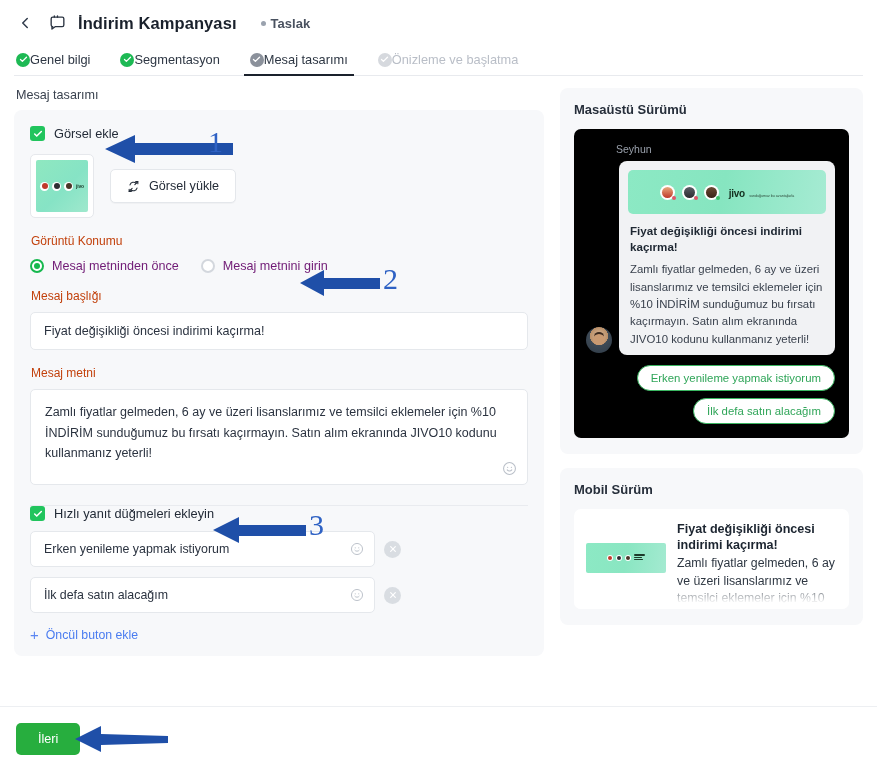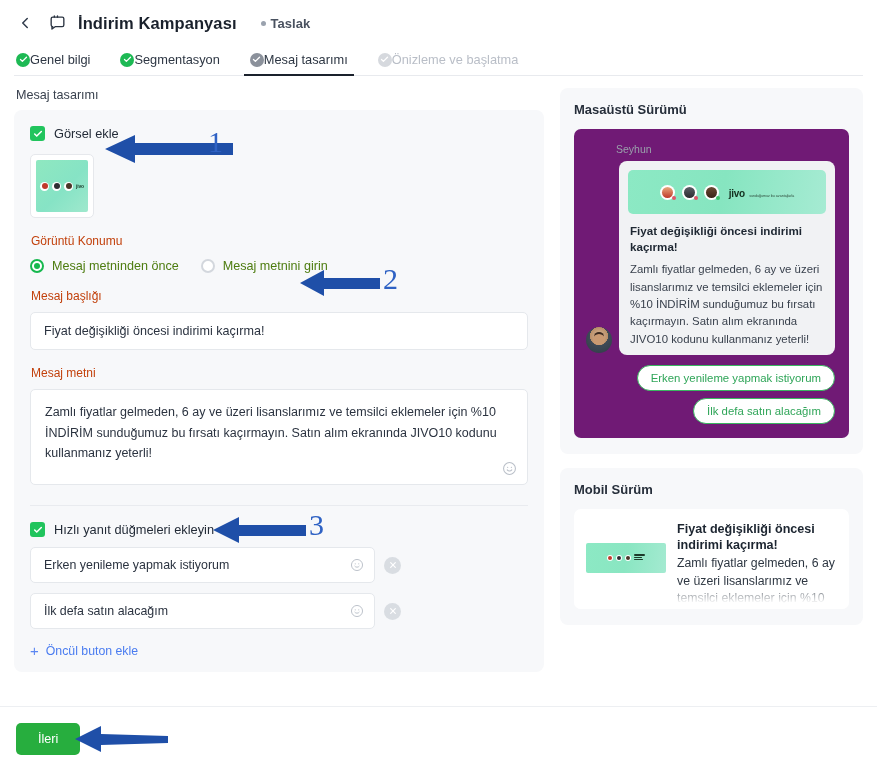--- a/index.html
+++ b/index.html
@@ -94,41 +94,41 @@
   .radio-row { display:flex; align-items:center; gap:10px; margin-top:11px; }
   .radio-opt { display:flex; align-items:center; gap:8px; cursor:pointer; }
   .radio-opt + .radio-opt { margin-left: 12px; }
   .radio {
     width:14px; height:14px; border-radius:50%; flex:0 0 auto;
     border:2px solid #d3d7dd; background:#fff;
     display:flex; align-items:center; justify-content:center;
   }
   .radio.on { border-color:#16b84e; }
   .radio.on::after { content:""; width:6px; height:6px; border-radius:50%; background:#16b84e; }
-  .radio-label { font-size:12.6px; color:#4d7c0f; }
+  .radio-label { font-size:12.6px; color:#701a75; }
 
   
   .text-input {
     width:100%; background:#fff; border:1px solid #e5e8ec; border-radius:5px;
     padding: 11px 13px; font-size:12.6px; color:#2b3340;
     font-family: inherit; outline:none;
   }
   .textarea-wrap { position:relative; }
   .textarea {
     width:100%; height:96px; background:#fff; border:1px solid #e5e8ec; border-radius:5px;
     padding: 12px 14px; font-size:12.5px; line-height:1.65; color:#2b3340;
     font-family: inherit; resize:none; outline:none;
   }
   .smiley-abs { position:absolute; right:11px; bottom:9px; color:#b9bfc8; }
   .smiley-abs svg { width:15px; height:15px; }
 
   .divider { height:1px; background:#e9ebef; margin: 16px 0 0 0; }
 
   
-  .qr-block { margin-top:16px; }
+  .qr-block { }
   .qr-row { display:flex; align-items:center; gap:9px; margin-top:10px; }
   .qr-input-wrap { position:relative; width:345px; flex:0 0 345px; }
   .qr-input {
     width:100%; background:#fff; border:1px solid #e5e8ec; border-radius:5px;
     padding: 10px 34px 10px 13px; font-size:12.4px; color:#2b3340;
     font-family: inherit; outline:none;
   }
   .qr-smiley { position:absolute; right:11px; top:50%; transform:translateY(-50%); color:#bcc2ca; line-height:0; }
   .qr-smiley svg { width:14px; height:14px; }
   .del-btn {
@@ -140,21 +140,21 @@
     display:flex; align-items:center; gap:7px; margin-top:14px;
     font-size:12.3px; color:#4a7cf0; cursor:pointer;
   }
   .add-link .plus { font-size:15px; line-height:1; color:#5b86f2; font-weight:400; }
 
   
   .prev-card { background:#f7f8fa; border-radius:8px; padding: 14px 14px 16px 14px; }
   .prev-card + .prev-card { margin-top: 14px; }
   .prev-title { font-size:13px; font-weight:600; color:#262e3a; margin-bottom:12px; }
 
-  .chat-frame { background:#701a75; border-radius:7px; padding: 12px 12px 14px 12px; }
+  .chat-frame { background:#000000; border-radius:7px; padding: 12px 12px 14px 12px; }
   .chat-name { font-size:10.5px; color:#9aa1ac; margin: 2px 0 6px 30px; }
   .chat-row { display:flex; align-items:flex-end; gap:7px; }
   .avatar {
     width:26px; height:26px; border-radius:50%; flex:0 0 auto; margin-bottom:2px;
     background: radial-gradient(circle at 50% 35%, #d8b89a 0%, #b98f68 42%, #3e4a56 43%, #2f3b47 100%);
     overflow:hidden; position:relative;
   }
   .avatar::after {
     content:""; position:absolute; left:50%; top:26%; transform:translateX(-50%);
     width:12px; height:11px; border-radius:50% 50% 45% 45%; background:#c99a72;
@@ -310,20 +310,31 @@
                 </span>
               <span class="mini-av">
                   <i style="background:#2f2f33"></i>
                 </span>
               <span class="mini-av">
                   <i style="background:#4a3527"></i>
                 </span>
               <span class="mini-logo">jivo</span>
             </div>
           </div>
+          <button class="upload-btn">
+            <svg viewBox="0 0 24 24" fill="none" stroke="currentColor" stroke-width="2" stroke-linecap="round" stroke-linejoin="round">
+                <polyline points="20 7 20 3 16 3"></polyline>
+                <path d="M20 3l-5.5 5.5"></path>
+                <polyline points="4 17 4 21 8 21"></polyline>
+                <path d="M4 21l5.5-5.5"></path>
+                <path d="M5.5 9A7 7 0 0 1 17 6"></path>
+                <path d="M18.5 15A7 7 0 0 1 7 18"></path>
+              </svg>
+            <span>Görsel yükle</span>
+          </button>
         </div>
 
         
         <div class="field-label">Görüntü Konumu</div>
         <div class="radio-row">
           <label class="radio-opt">
             <span class="radio on"></span>
             <span class="radio-label">Mesaj metninden önce</span>
           </label>
           <label class="radio-opt">

